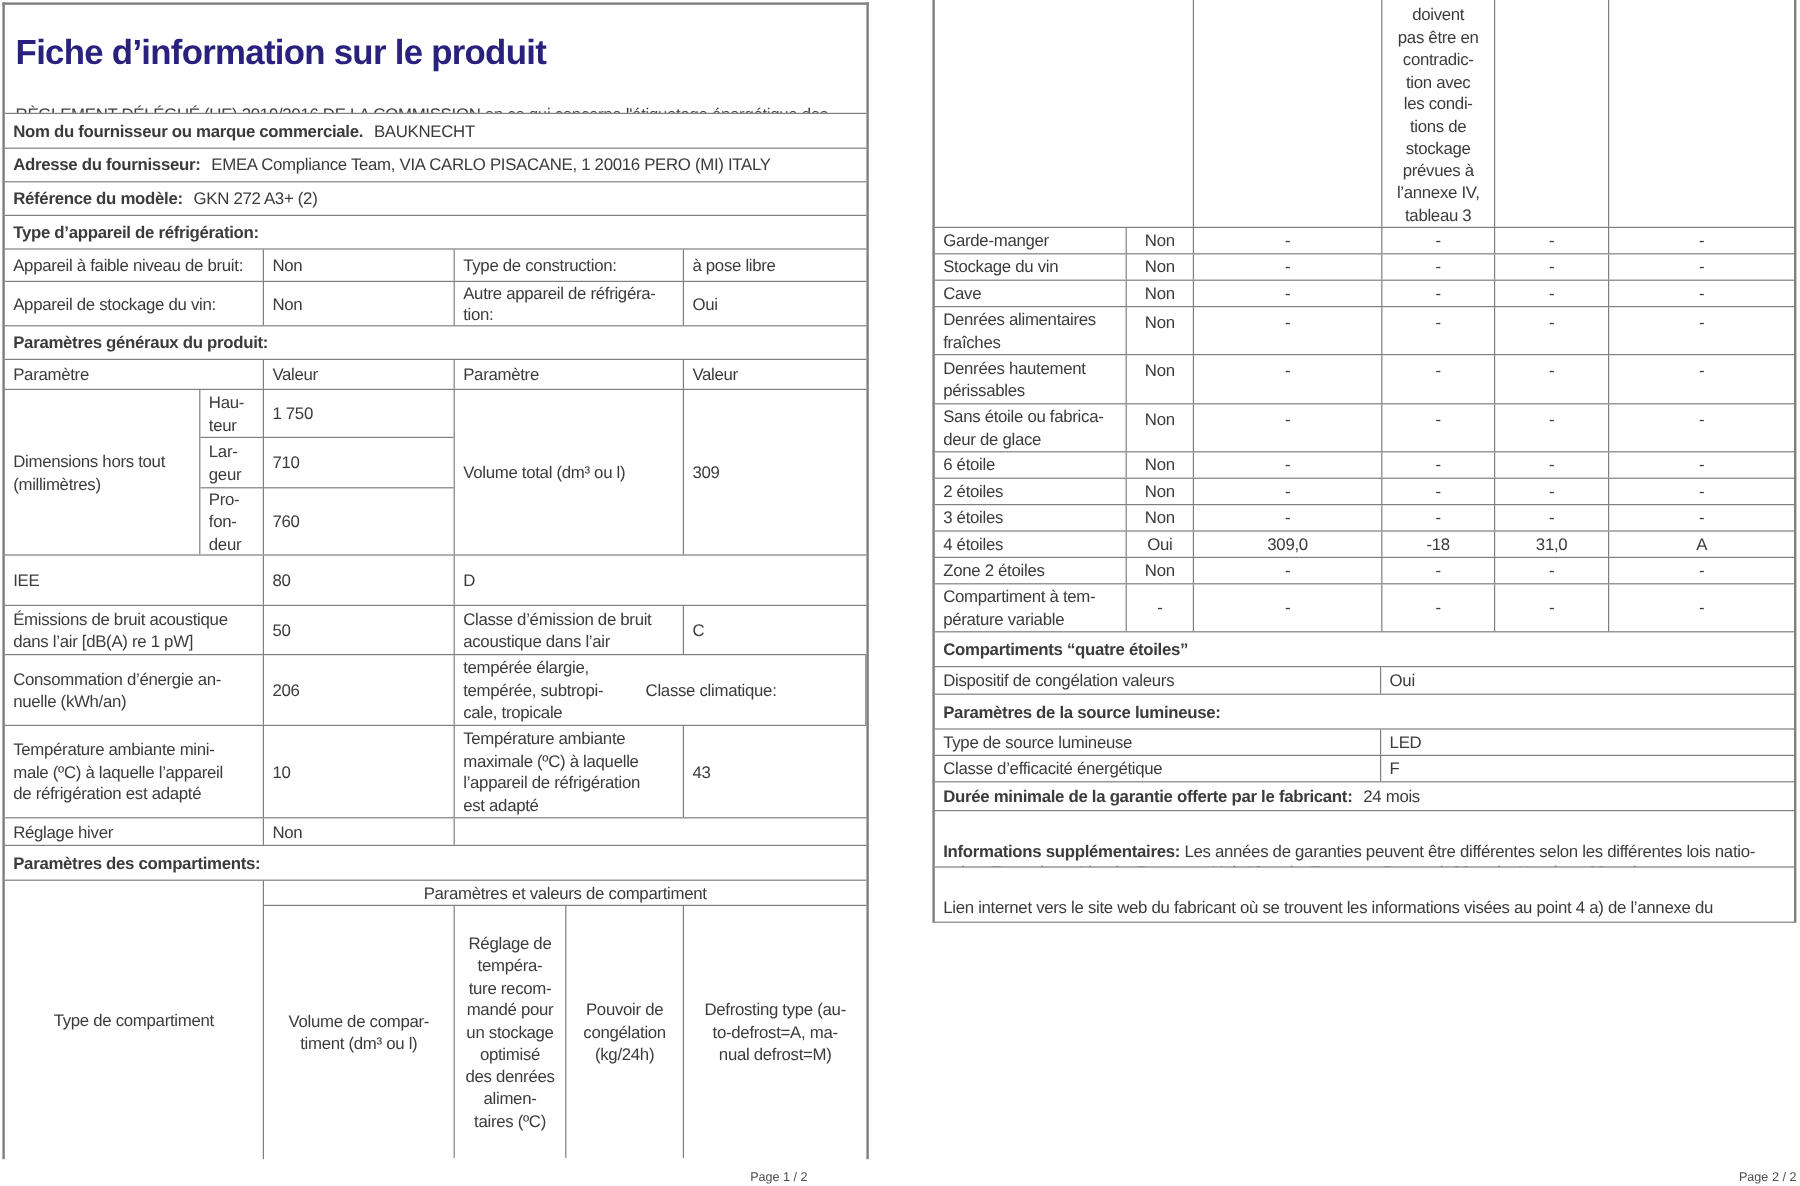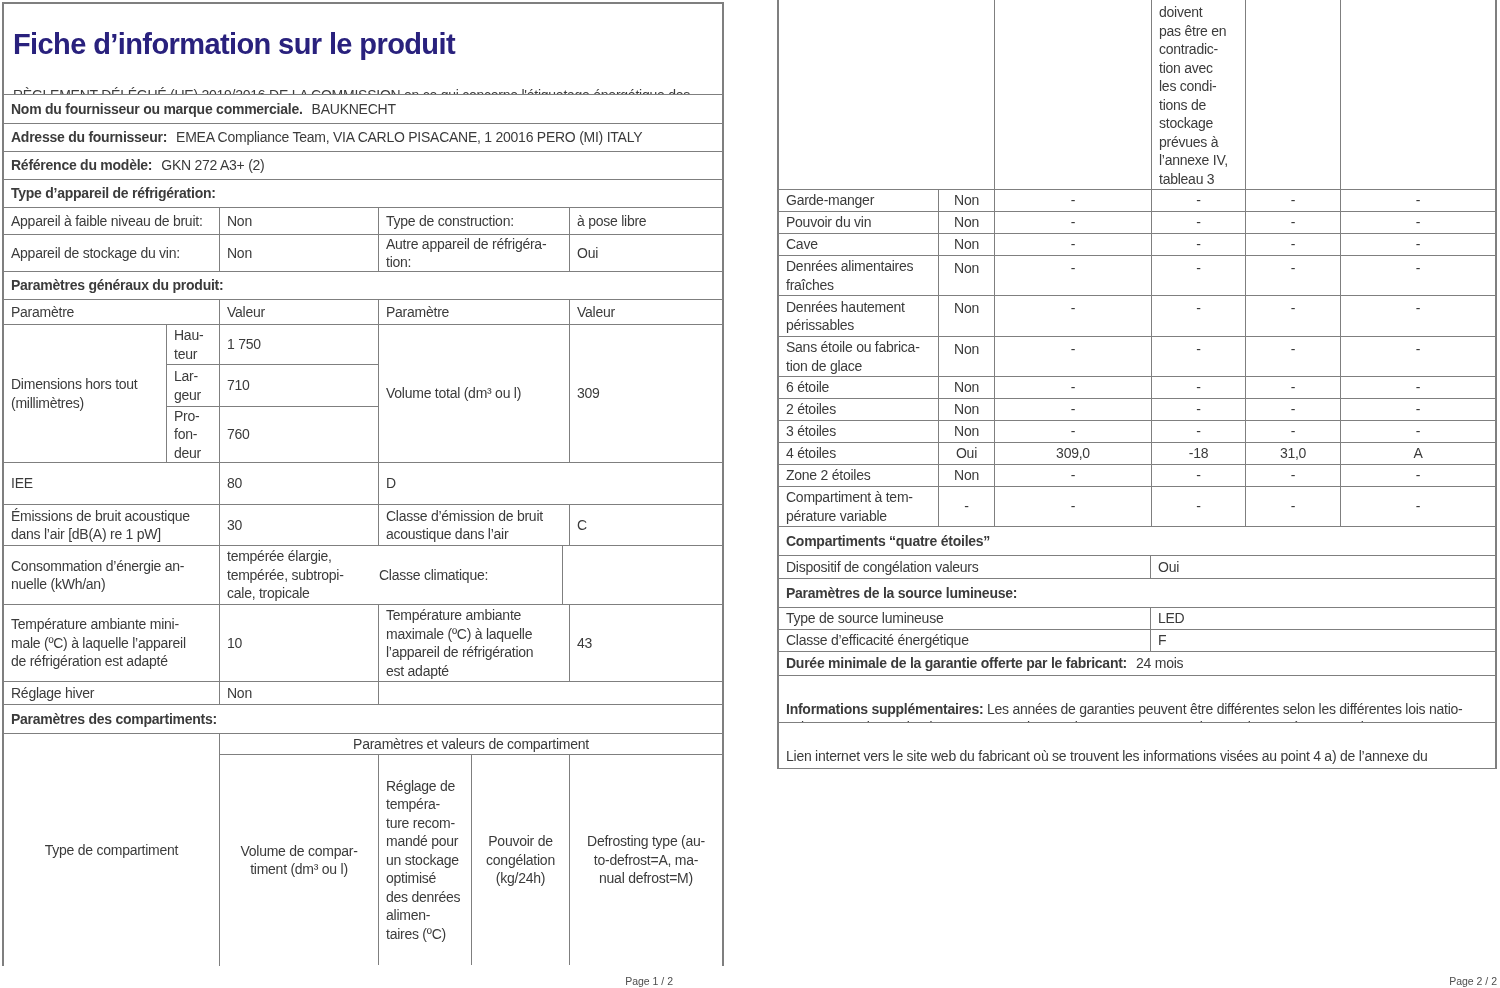--- a/index.html
+++ b/index.html
@@ -16,21 +16,21 @@
   .page { position: absolute; background: #fff; }
   #p1 { left: 2px; top: 2px; width: 722px; border: 2px solid #7f7f7f; border-bottom: none; }
   #p2 { left: 777px; top: 0; width: 720px; border: 2px solid #7f7f7f; border-top: none; border-bottom: none; }
   .row { display: flex; border-bottom: 1px solid #7f7f7f; align-items: stretch; }
   .row.noline { border-bottom: none; }
   .c { padding: 2px 7px; display: flex; align-items: center; white-space: pre-line; overflow: hidden; }
   .blk { display: block; white-space: pre-line; }
   .vr { border-right: 1px solid #7f7f7f; }
   .b { font-weight: bold; }
   .ctr { justify-content: center; text-align: center; }
-  .tctr { text-align: left; }
+  .tctr { text-align: center; }
   .ml { margin-left: 9px; }
   .stack { display: flex; flex-direction: column; padding: 0; }
   .subrow { display: flex; align-items: center; padding: 2px 7px; white-space: pre-line; overflow: hidden; }
   .hline { border-bottom: 1px solid #7f7f7f; }
   .title { font-size: 29px; line-height: 33px; font-weight: bold; color: #29217d; letter-spacing: -0.6px; }
   .reg { margin-top: 7px; }
   .foot { position: absolute; top: 972px; width: 110px; text-align: right; font-size: 10.5px; letter-spacing: 0; color: #4d4d4d; }
   a.url { color: #3b3b3b; text-decoration: none; }
 </style>
 </head>
@@ -120,29 +120,30 @@
 
   <div class="row" style="height:42px">
     <div class="c vr" style="width:216px">IEE</div>
     <div class="c vr" style="width:159px">80</div>
     <div class="c" style="width:152px">D</div>
   </div>
 
   <div class="row" style="height:41px">
     <div class="c vr" style="width:216px">Émissions de bruit acoustique
 dans l’air [dB(A) re 1 pW]</div>
-    <div class="c vr" style="width:159px">30</div>
+    <div class="c vr" style="width:159px">50</div>
     <div class="c vr" style="width:191px">Classe d’émission de bruit
 acoustique dans l’air</div>
     <div class="c" style="width:152px">C</div>
   </div>
 
   <div class="row" style="height:59px">
     <div class="c vr" style="width:216px">Consommation d’énergie an-
 nuelle (kWh/an)</div>
+    <div class="c vr" style="width:159px">206</div>
     <div class="c" style="width:152px">tempérée élargie,
 tempérée, subtropi-
 cale, tropicale</div>
     <div class="c vr" style="width:191px">Classe climatique:</div>
   </div>
 
   <div class="row" style="height:77px">
     <div class="c vr" style="width:216px">Température ambiante mini-
 male (ºC) à laquelle l’appareil
 de réfrigération est adapté</div>
@@ -217,21 +218,21 @@
   <div class="row" style="height:22px">
     <div class="c vr" style="width:160px">Garde-manger</div>
     <div class="c vr ctr" style="width:56px">Non</div>
     <div class="c vr ctr" style="width:157px">-</div>
     <div class="c vr ctr" style="width:94px">-</div>
     <div class="c vr ctr" style="width:95px">-</div>
     <div class="c ctr" style="width:154px">-</div>
   </div>
 
   <div class="row" style="height:22px">
-    <div class="c vr" style="width:160px">Pouvoir du vin</div>
+    <div class="c vr" style="width:160px">Stockage du vin</div>
     <div class="c vr ctr" style="width:56px">Non</div>
     <div class="c vr ctr" style="width:157px">-</div>
     <div class="c vr ctr" style="width:94px">-</div>
     <div class="c vr ctr" style="width:95px">-</div>
     <div class="c ctr" style="width:154px">-</div>
   </div>
 
   <div class="row" style="height:22px">
     <div class="c vr" style="width:160px">Cave</div>
     <div class="c vr ctr" style="width:56px">Non</div>
@@ -256,21 +257,21 @@
 périssables</div>
     <div class="c vr ctr" style="width:56px; align-items:flex-start; padding-top:3px">Non</div>
     <div class="c vr ctr" style="width:157px; align-items:flex-start; padding-top:3px">-</div>
     <div class="c vr ctr" style="width:94px; align-items:flex-start; padding-top:3px">-</div>
     <div class="c vr ctr" style="width:95px; align-items:flex-start; padding-top:3px">-</div>
     <div class="c ctr" style="width:154px; align-items:flex-start; padding-top:3px">-</div>
   </div>
 
   <div class="row" style="height:40px">
     <div class="c vr" style="width:160px">Sans étoile ou fabrica-
-tion de glace</div>
+deur de glace</div>
     <div class="c vr ctr" style="width:56px; align-items:flex-start; padding-top:3px">Non</div>
     <div class="c vr ctr" style="width:157px; align-items:flex-start; padding-top:3px">-</div>
     <div class="c vr ctr" style="width:94px; align-items:flex-start; padding-top:3px">-</div>
     <div class="c vr ctr" style="width:95px; align-items:flex-start; padding-top:3px">-</div>
     <div class="c ctr" style="width:154px; align-items:flex-start; padding-top:3px">-</div>
   </div>
 
   <div class="row" style="height:22px">
     <div class="c vr" style="width:160px">6 étoile</div>
     <div class="c vr ctr" style="width:56px">Non</div>

